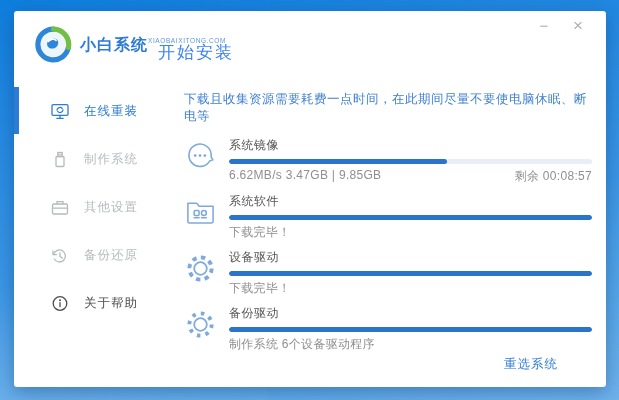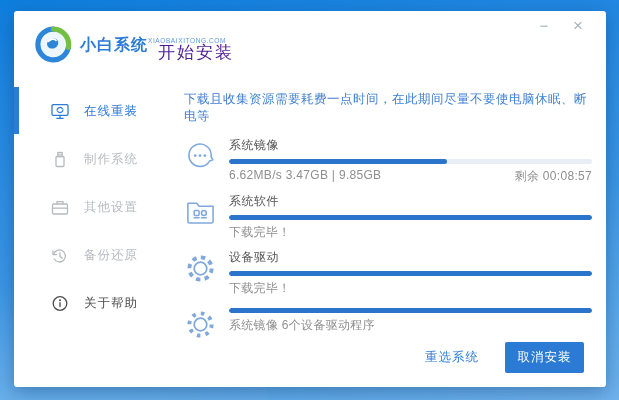--- a/index.html
+++ b/index.html
@@ -25,21 +25,21 @@
   }
   
   .win-controls{position:absolute;top:6px;right:18px;display:flex;gap:14px;z-index:5;}
   .ctrl{color:#a9b1b9;font-size:15px;line-height:18px;width:20px;text-align:center;cursor:default;}
   .ctrl.close{font-size:17px;}
   .logo{position:absolute;left:21px;top:15px;display:flex;align-items:center;}
   .logo svg{width:37px;height:37px;}
   .brand-text{margin-left:8px;display:flex;flex-direction:row;}
   .brand-name{color:var(--accent);font-size:16px;font-weight:bold;letter-spacing:1px;line-height:18px;}
   .brand-domain{color:#5b97dd;font-size:6.5px;letter-spacing:.6px;margin-top:1px;}
-  .page-title{position:absolute;left:144px;top:30px;font-size:17px;color:#4c1d95;letter-spacing:2px;}
+  .page-title{position:absolute;left:144px;top:30px;font-size:17px;color:#3b82f6;letter-spacing:2px;}
   
   .sidebar{position:absolute;left:0;top:76px;width:168px;}
   .side-item{height:48px;display:flex;align-items:center;padding-left:37px;color:#b6babf;cursor:pointer;}
   .side-item .s-icon{width:18px;height:17px;margin-right:15px;flex:none;display:flex;align-items:center;}
   .side-item svg{width:100%;height:100%;}
   .side-label{font-size:12.5px;letter-spacing:1px;font-family:Liberation Serif, serif;}
   .side-item.active{color:var(--accent);}
   .side-item.dark{color:#4d4d4d;}
   .active-indicator{position:absolute;left:0;top:0;width:5px;height:47px;background:var(--accent);}
   
@@ -211,31 +211,31 @@
       </div>
 
       <div class="task-row">
         <span class="task-icon">
           <svg viewBox="0 0 32 32" fill="none" stroke="currentColor">
             <circle cx="16" cy="16" r="11.5" stroke-width="4" stroke-dasharray="3.6 5.43"></circle>
             <circle cx="16" cy="16" r="6.5" stroke-width="1.8"></circle>
           </svg>
         </span>
         <div class="task-body">
+          <div class="task-name">备份驱动</div>
           <div class="task-bar">
             <div class="task-fill" style="width: 100%;"></div>
           </div>
           <div class="task-status">
-            <span>系统镜像 6个设备驱动程序</span>
+            <span>制作系统 6个设备驱动程序</span>
             <span></span>
           </div>
         </div>
       </div>
 
     </div>
   </div>
 
   <div class="footer">
     <button class="reselect-btn">重选系统</button>
-    <button class="cancel-btn">取消安装</button>
   </div>
 
 </div>
 
 </body></html>

